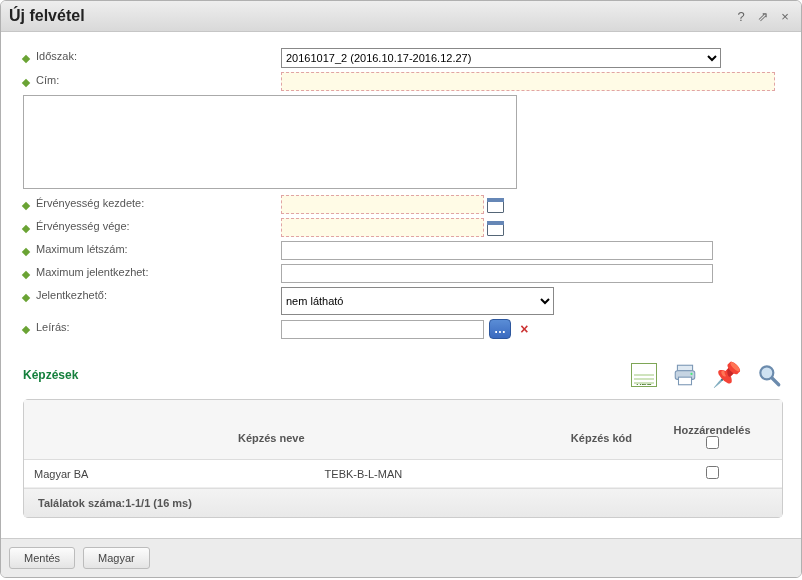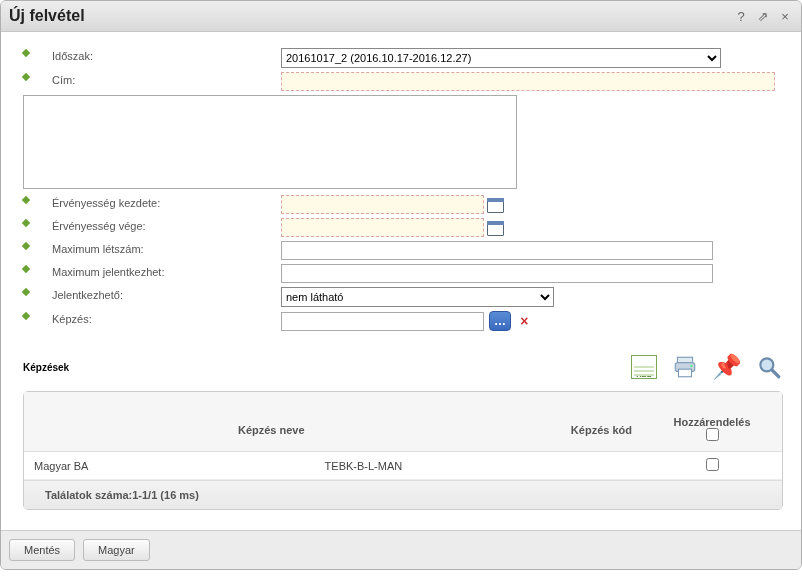--- a/index.html
+++ b/index.html
@@ -47,23 +47,22 @@
       padding: 16px 18px 20px 22px;
     }
     .form-row {
       display: flex;
       align-items: flex-start;
       margin-bottom: 4px;
     }
     .form-label {
       width: 258px;
       display: flex;
-      align-items: flex-start;
+      align-items: flex-end;
       padding-top: 2px;
-      gap: 16px;
     }
     .diamond {
       display: inline-block;
       width: 6px;
       height: 6px;
       background: #6aa334;
       transform: rotate(45deg);
       margin-right: 7px;
       flex: none;
     }
@@ -73,21 +72,21 @@
     .form-field { flex: 1; }
     select.wide {
       width: 440px;
       height: 20px;
       font-size: 11px;
       border: 1px solid #888;
       background: #fff;
     }
     select.med {
       width: 273px;
-      height: 20px;
+      height: 28px;
       font-size: 11px;
       border: 1px solid #888;
       background: #fff;
     }
     .input-req {
       width: 494px;
       height: 19px;
       border: 1px dashed #e1a4a4;
       background: #fffbe6;
       font-size: 11px;
@@ -176,22 +175,22 @@
       cursor: pointer;
     }
     .section-header {
       display: flex;
       align-items: center;
       justify-content: space-between;
       margin-top: 22px;
     }
     .section-title {
       font-weight: bold;
-      font-size: 10px;
-      color: #000000;
+      font-size: 12px;
+      color: #15803d;
     }
     .toolbar {
       display: flex;
       gap: 14px;
       align-items: center;
     }
     .tool-icon {
       width: 28px;
       height: 28px;
       display: inline-flex;
@@ -245,21 +244,21 @@
     }
     table.grid thead th.center { text-align: center; }
     table.grid tbody td {
       padding: 6px 10px;
       background: #fff;
       border-bottom: 1px solid #eee;
       color: #444;
     }
     table.grid tbody td.center { text-align: center; }
     .results {
-      padding: 8px 21px;
+      padding: 8px 14px;
       font-weight: bold;
       color: #555;
       background: linear-gradient(#f3f3f3,#e9e9e9);
       border-top: 1px solid #ddd;
     }
     .footer {
       border-top: 1px solid #ccc;
       padding: 8px;
       background: #ececec;
       display: flex;
@@ -337,21 +336,21 @@
     <div class="form-row">
       <div class="form-label">
           <span class="diamond"></span>
           <span class="form-label-text">Jelentkezhető:</span>
         </div>
       <div class="form-field"><select class="med"><option>nem látható</option></select></div>
     </div>
     <div class="form-row">
       <div class="form-label">
           <span class="diamond"></span>
-          <span class="form-label-text">Képzés:</span>
+          <span class="form-label-text">Leírás:</span>
         </div>
       <div class="form-field">
         <input class="input-plain-short" style="">
         <span class="lookup-btn">…</span>
         <span class="x-icon">×</span>
       </div>
     </div>
 
     <div class="section-header">
       <div class="section-title">Képzések</div>

